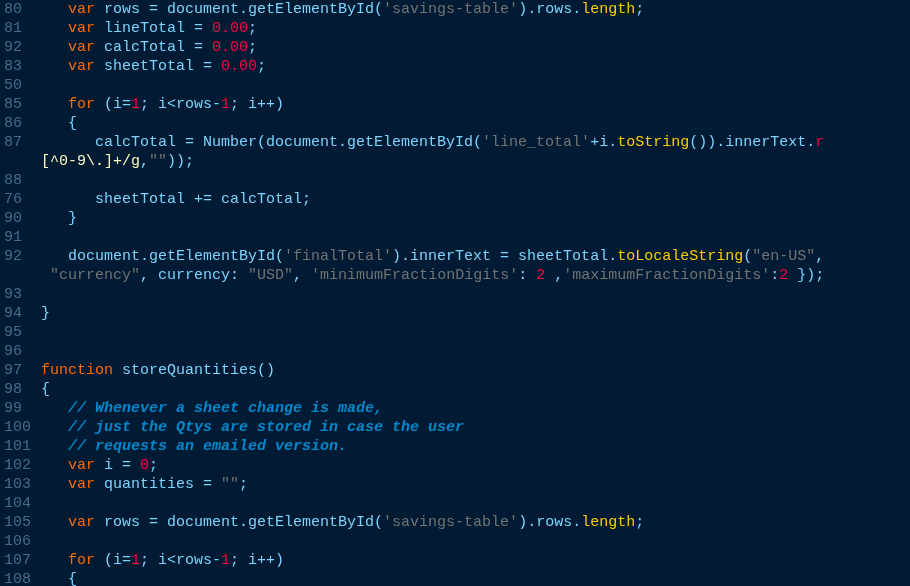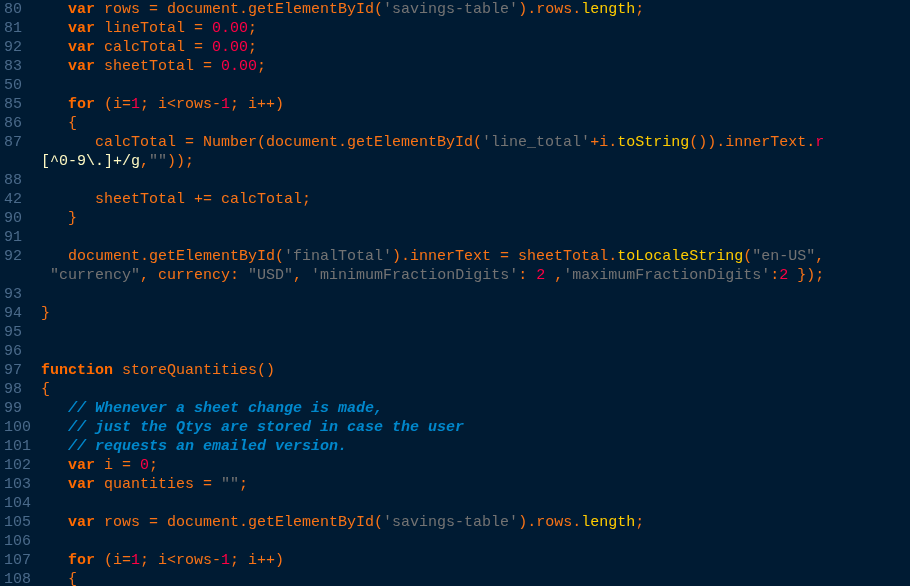--- a/index.html
+++ b/index.html
@@ -24,45 +24,45 @@
   min-width: 34px;
 }
 .gutter div { height: 19px; }
 .code {
   flex: 1;
   white-space: pre;
   padding-left: 2px;
   overflow: hidden;
 }
 .line { height: 19px; display: block; }
-.kw { color: #ff6a00; font-weight: bold; }
+.kw { color: #ff6a00; font-weight: normal; }
 .num { color: #ff0044; }
 .str { color: #737373; }
 .fn { color: #ffcc00; font-weight: normal; }
-.id { color: #f97316; margin-top: 6px; }
+.id { color: #7dd3fc; margin-top: 6px; }
 .cm { color: #0088cc; font-style: italic; font-weight: bold; }
 .re { color: #fef9c3; }
 .cut { color: #ff0044; }
 </style>
 </head>
 <body>
 
 <div class="editor">
   <div class="gutter">
       <div>80</div>
       <div>81</div>
       <div>92</div>
       <div>83</div>
       <div>50</div>
       <div>85</div>
       <div>86</div>
       <div>87</div>
       <div></div>
       <div>88</div>
-      <div>42</div>
+      <div>76</div>
       <div>90</div>
       <div>91</div>
       <div>92</div>
       <div></div>
       <div>93</div>
       <div>94</div>
       <div>95</div>
       <div>96</div>
       <div>97</div>
       <div>98</div>

